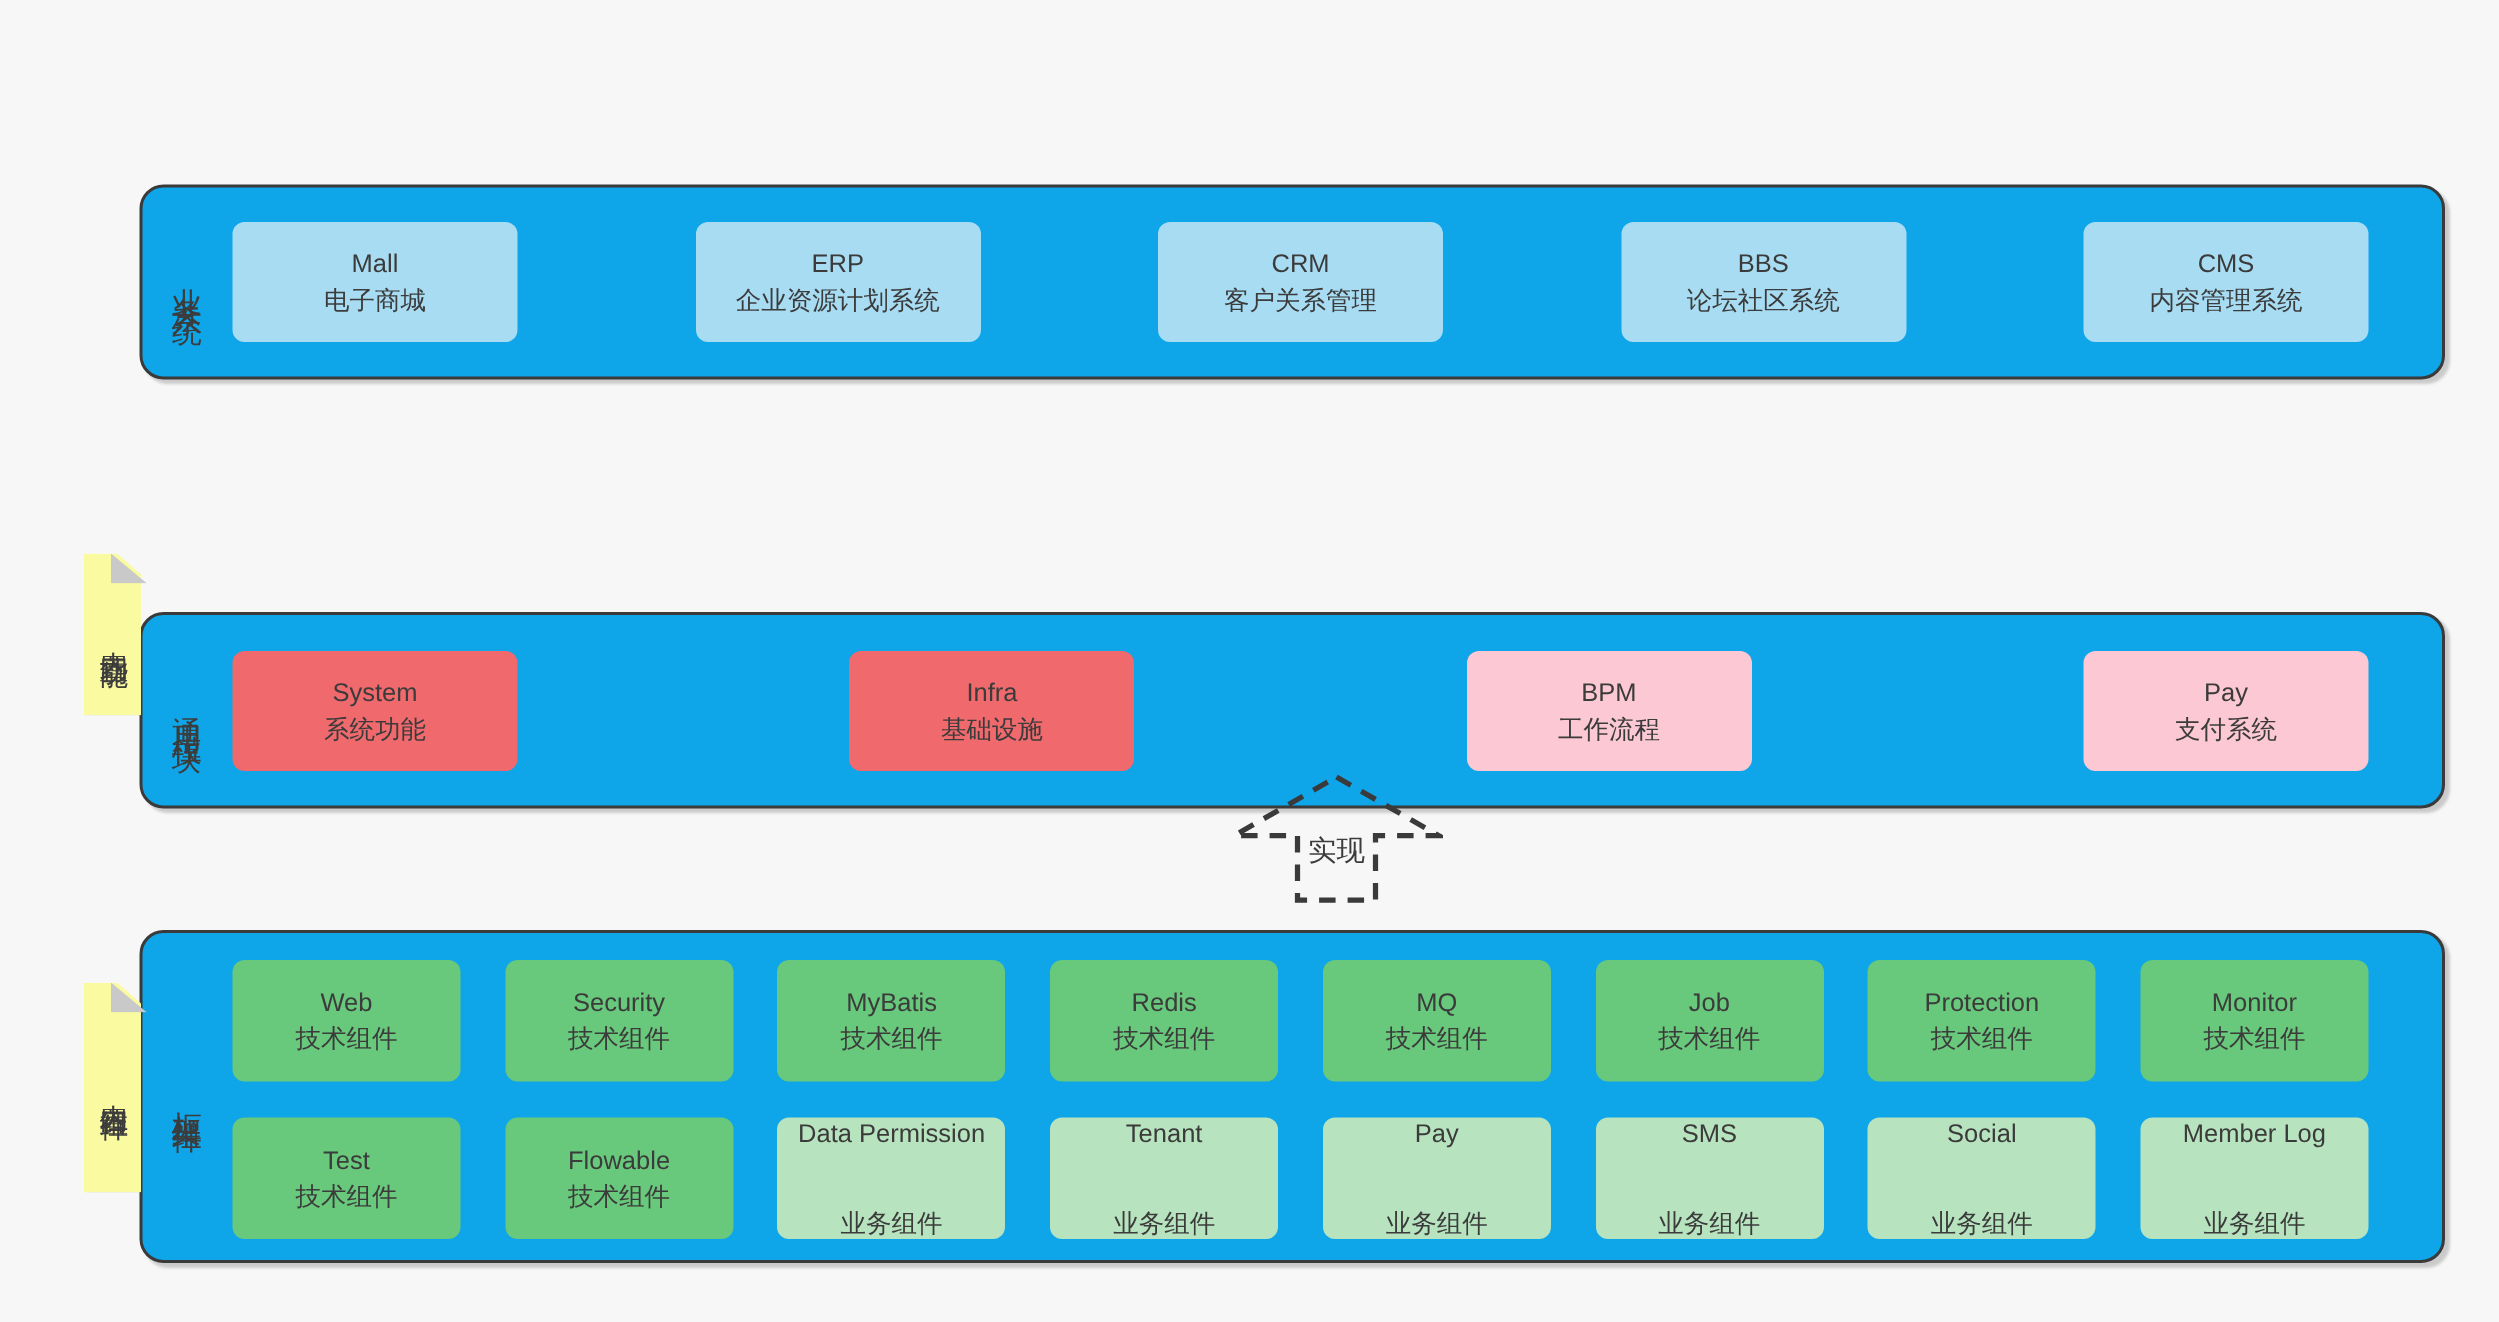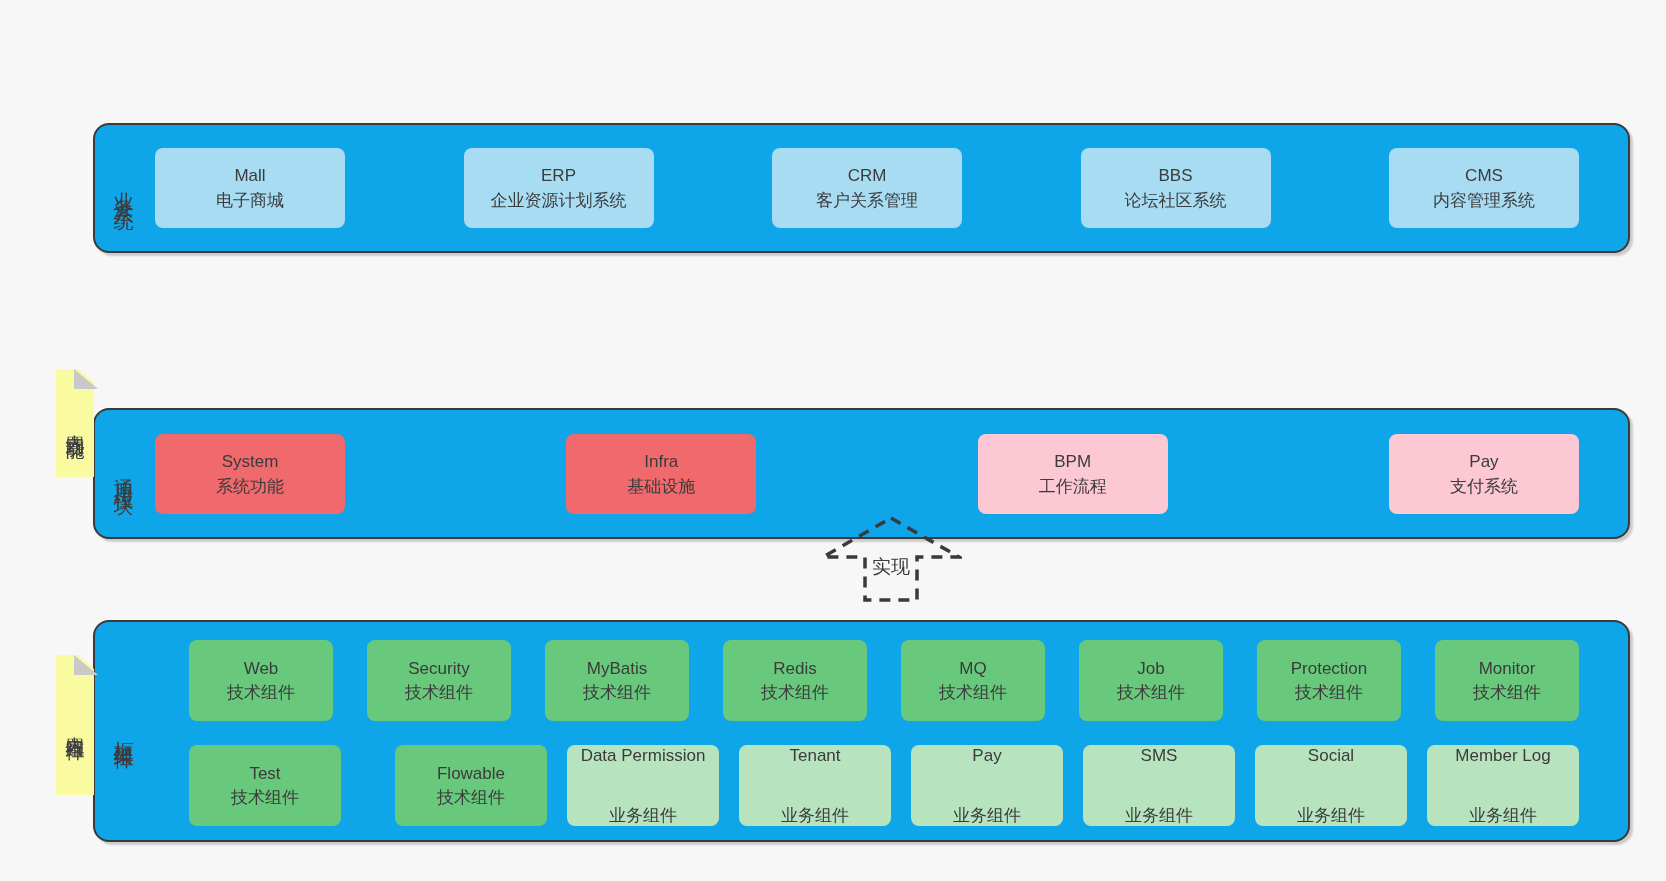--- a/index.html
+++ b/index.html
@@ -37,21 +37,21 @@
   #row2{top:123px;}
   .box{
     width:190px;height:80px;border-radius:8px;
     display:flex;flex-direction:column;justify-content:center;align-items:center;
     text-align:center;font-size:17px;line-height:25px;
   }
   .row .box{width:152px;height:81px;line-height:24px;}
   .blue{background:#a8dcf3;}
   .red{background:#f0696d;}
   .pink{background:#fbc8d3;}
-  .green{background:#68c87b;margin-left:34px;}
+  .green{background:#68c87b;}
   .green-light{background:#b7e4bf;gap:36px;}
   
   .note{
     position:absolute;left:56px;width:38px;z-index:3;
     background:#fafaa0;
     box-shadow:1px 2px 2px rgba(0,0,0,0.15);
     clip-path:polygon(0 0,calc(100% - 16px) 0,100% 14px,100% 100%,0 100%);
   }
   .note-inner{
     position:absolute;left:0;top:0;width:100%;height:100%;

